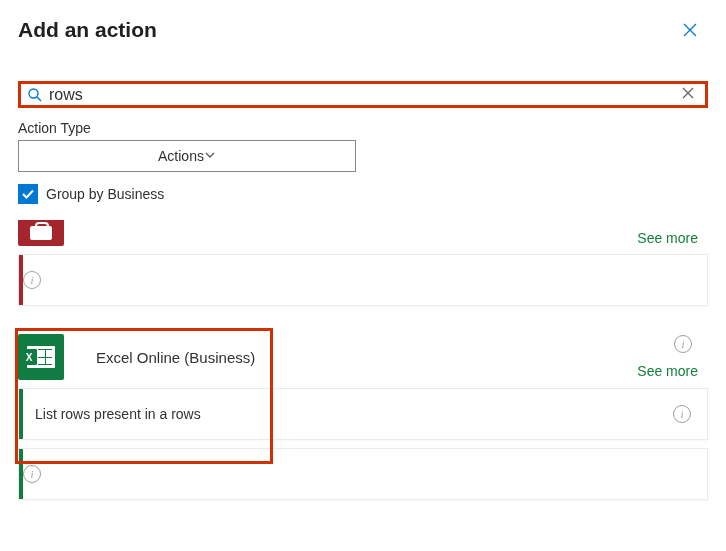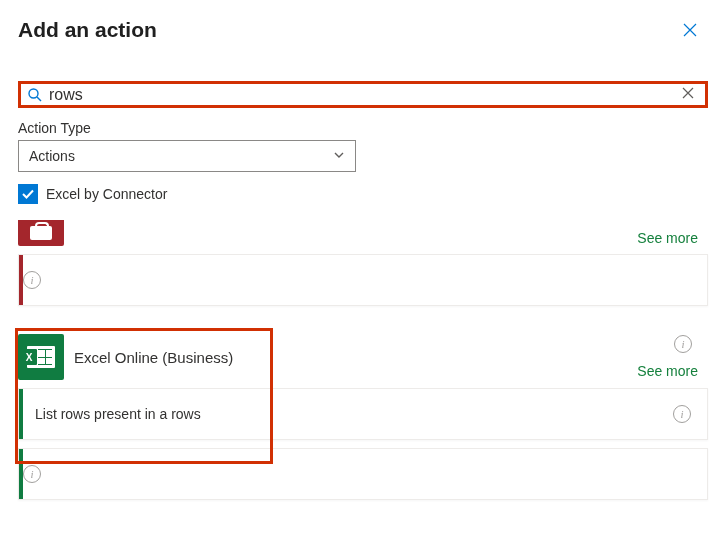--- a/index.html
+++ b/index.html
@@ -63,21 +63,21 @@
       font-weight: 300;
     }
     .field-label {
       margin-top: 12px;
       margin-bottom: 4px;
       font-size: 14px;
       color: #323130;
     }
     .dropdown {
       display: flex;
-      justify-content: space-between;
+      justify-content: center;
       align-items: center;
       border: 1px solid #8a8886;
       height: 32px;
       width: 338px;
       padding: 0 10px;
       cursor: pointer;
     }
     .chev { color: #605e5c; }
     .checkbox-row {
       display: flex;
@@ -169,21 +169,21 @@
     }
     .connector-row {
       display: flex;
       align-items: center;
       justify-content: space-between;
       margin-top: 28px;
     }
     .connector-left {
       display: flex;
       align-items: center;
-      gap: 10px;
+      gap: 32px;
     }
     .excel-tile {
       width: 46px;
       height: 46px;
       background: #107c41;
       display: flex;
       align-items: center;
       justify-content: center;
       border-radius: 2px;
     }
@@ -281,21 +281,21 @@
       </svg>
   </span>
 </div>
 
 <div class="checkbox-row">
   <div class="checkbox">
     <svg width="14" height="14" viewBox="0 0 14 14">
         <path d="M2 7 L5.5 10.5 L12 3.5" stroke="#fff" stroke-width="2" fill="none"></path>
       </svg>
   </div>
-  <span>Excel by Connector</span>
+  <span>Group by Business</span>
 </div>
 
 <div class="group-header">
   <div class="connector-strip">
     <div class="connector-sql-glyph"></div>
   </div>
   <span class="see-more">See more</span>
 </div>
 
 <div class="action-card">

